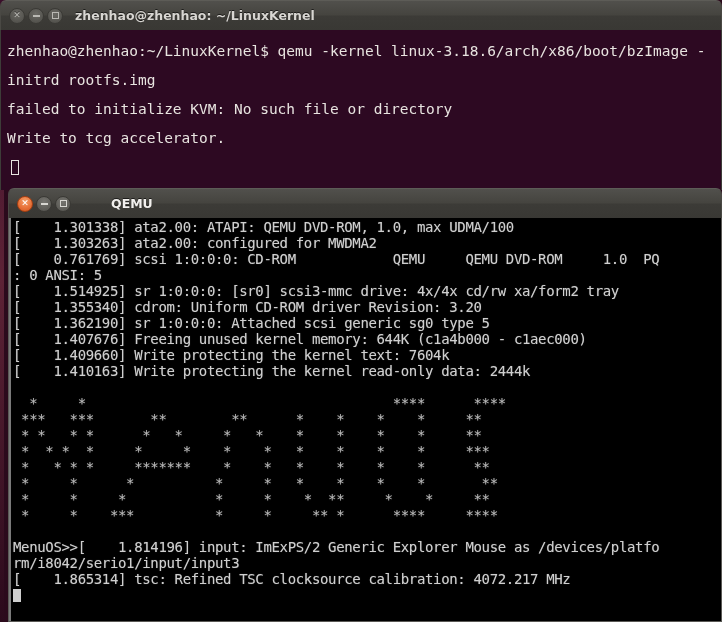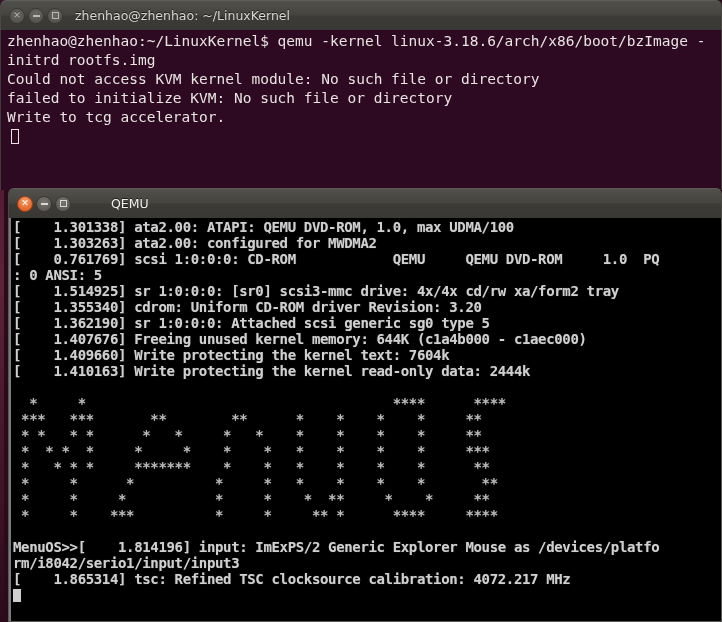--- a/index.html
+++ b/index.html
@@ -85,21 +85,21 @@
     box-sizing: border-box;
   }
   .wbtn.min .dashglyph {
     width: 7px; height: 0;
     border-top: 2px solid currentColor;
   }
   .wtitle {
     margin-left: 12px;
     font-family: "DejaVu Sans", sans-serif;
     font-size: 12.5px;
-    font-weight: normal;
+    font-weight: bold;
     color: #d8d6d2;
     text-shadow: 0 -1px 0 rgba(0,0,0,.6);
     white-space: nowrap;
   }
   .active .wtitle { color: #f2f0ee; margin-left: 40px; }
 
   
   #term-window {
     left: 0px;
     top: 0px;
@@ -117,20 +117,21 @@
     border-right: 1px solid #3d3c38;
   }
   .term-line {
     font-family: "DejaVu Sans Mono", monospace;
     font-size: 14.5px;
     line-height: 19px;
     color: #e8e4e0;
     white-space: pre;
     letter-spacing: 0px;
     padding-left: 4px;
+    margin-top: 10px;
   }
   .term-cursor {
     display: inline-block;
     width: 8px;
     height: 15px;
     border: 1px solid #e8e4e0;
     box-sizing: border-box;
     margin-left: 4px;
     vertical-align: -3px;
   }
@@ -156,21 +157,20 @@
   }
   .vga {
     font-family: "DejaVu Sans Mono", monospace;
     font-size: 14px;
     line-height: 16px;
     color: #cfcfcf;
     white-space: pre;
     letter-spacing: -0.35px;
     padding-left: 4px;
     text-shadow: 0 0 1px rgba(190,190,190,.45);
-    font-weight: bold;
   }
   .vga.art { color: #b8b8b8; }
   .vga-cursor {
     display: inline-block;
     width: 8px;
     height: 13px;
     background: #cfcfcf;
     vertical-align: -2px;
   }
   .qemu-left-edge {
@@ -205,21 +205,20 @@
           </div>
         <div class="wbtn max">
             <span class="boxglyph"></span>
           </div>
       </div>
       <div class="wtitle">zhenhao@zhenhao: ~/LinuxKernel</div>
     </div>
     <div class="term-body">
       <div class="term-line">zhenhao@zhenhao:~/LinuxKernel$ qemu -kernel linux-3.18.6/arch/x86/boot/bzImage -</div>
       <div class="term-line">initrd rootfs.img</div>
-      <div class="term-line">Could not access KVM kernel module: No such file or directory</div>
       <div class="term-line">failed to initialize KVM: No such file or directory</div>
       <div class="term-line">Write to tcg accelerator.</div>
       <div class="term-line"><span class="term-cursor"></span></div>
     </div>
   </div>
 
   <div class="window active" id="qemu-window">
     <div class="titlebar">
       <div class="btns">
         <div class="wbtn close">

